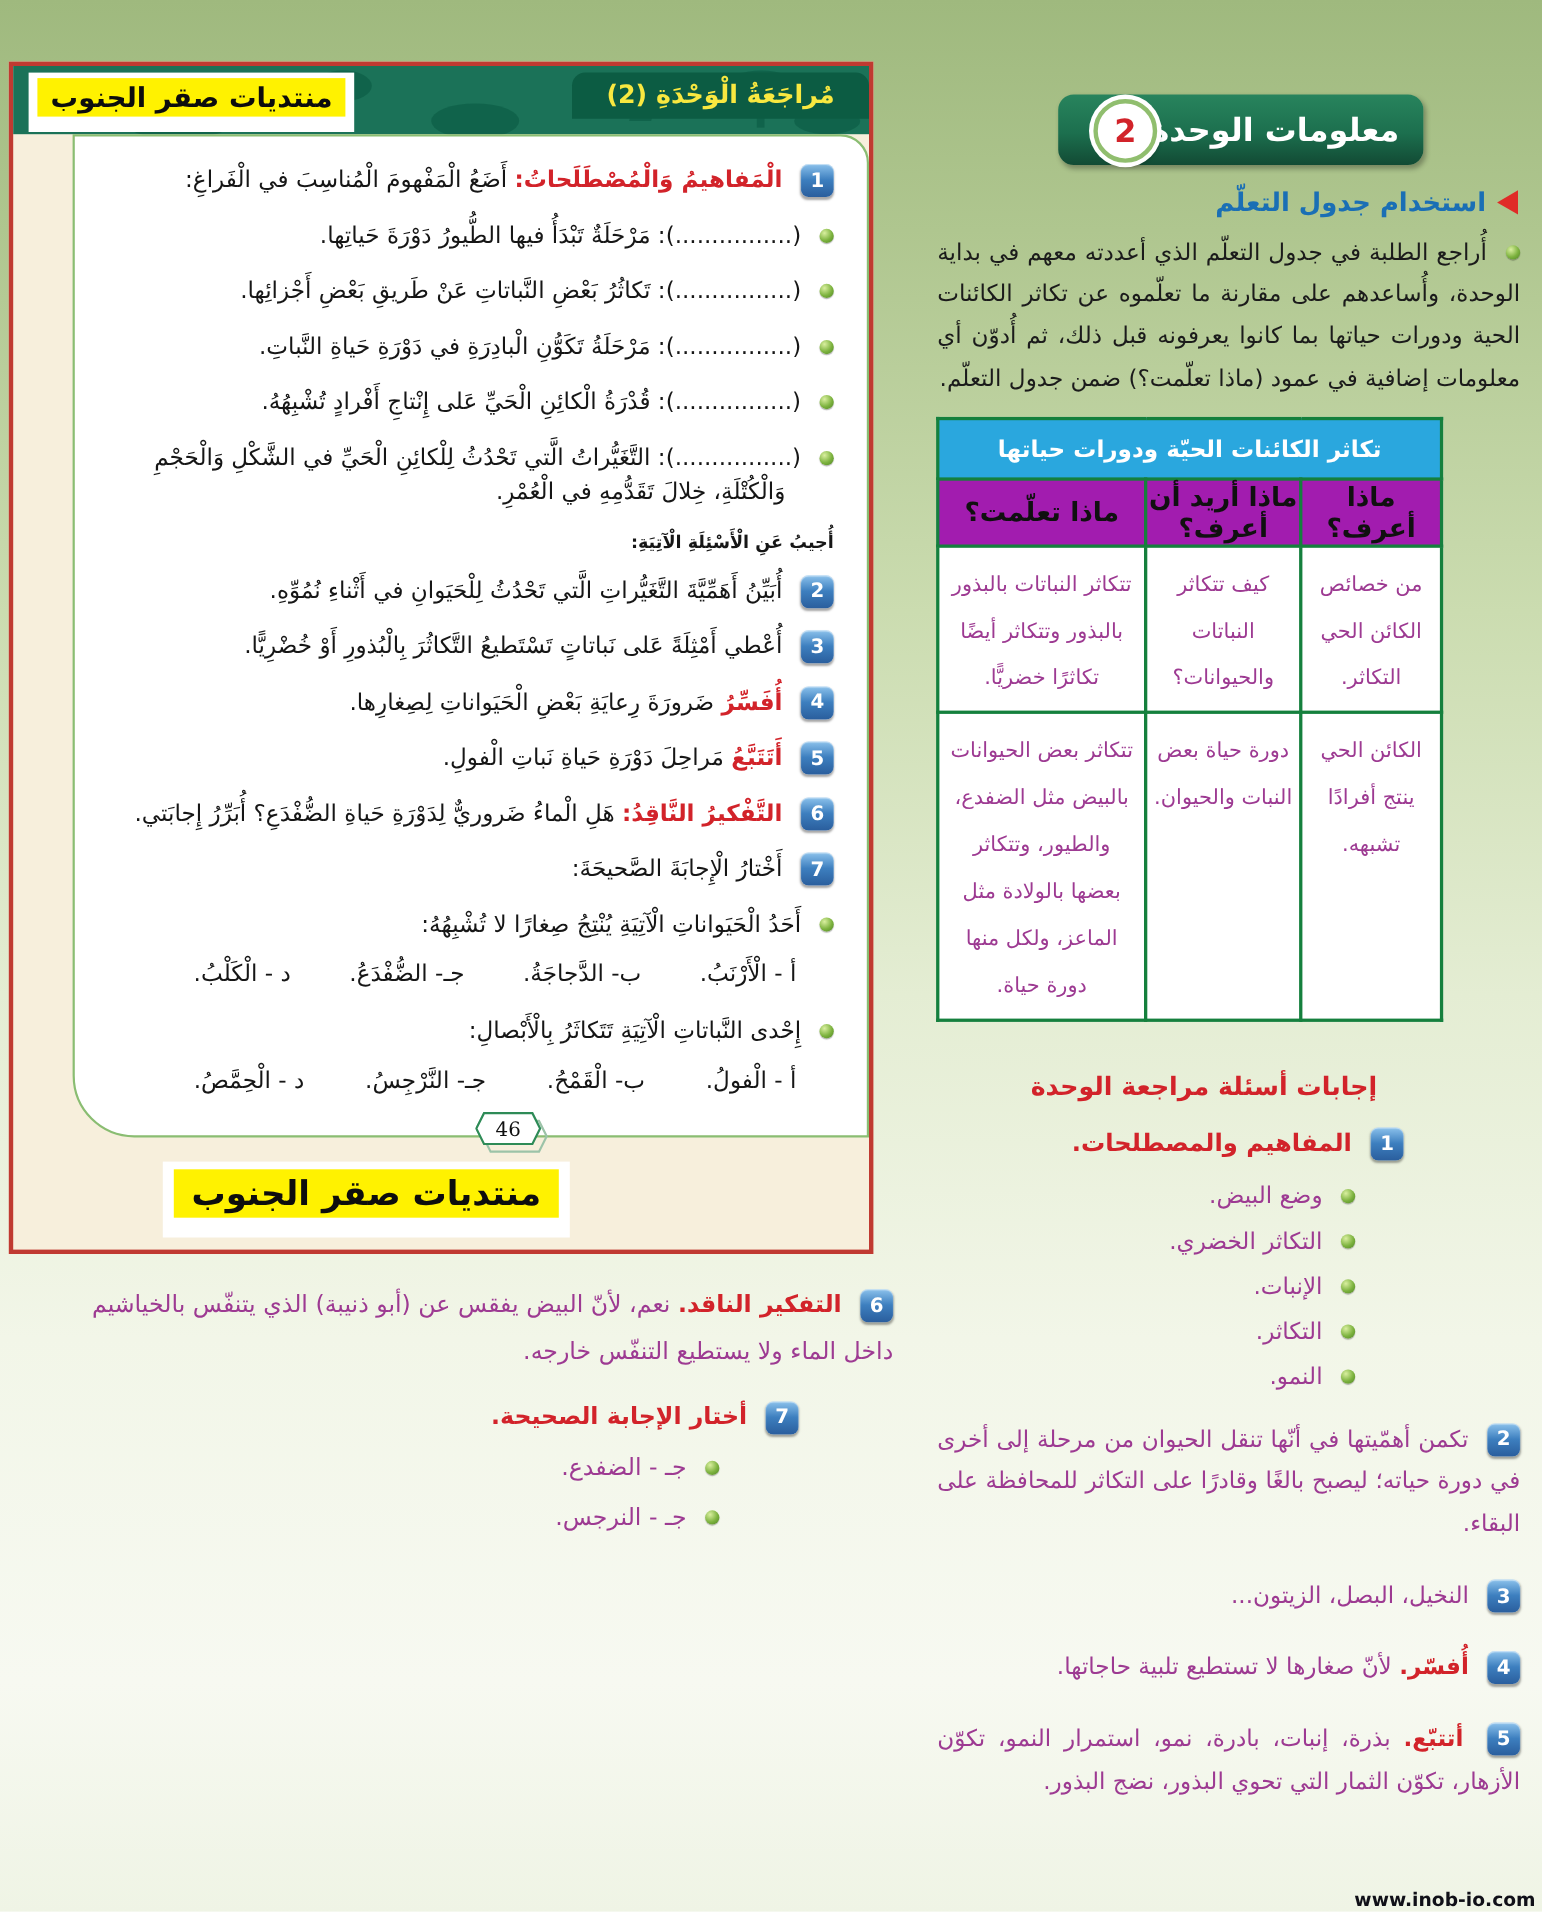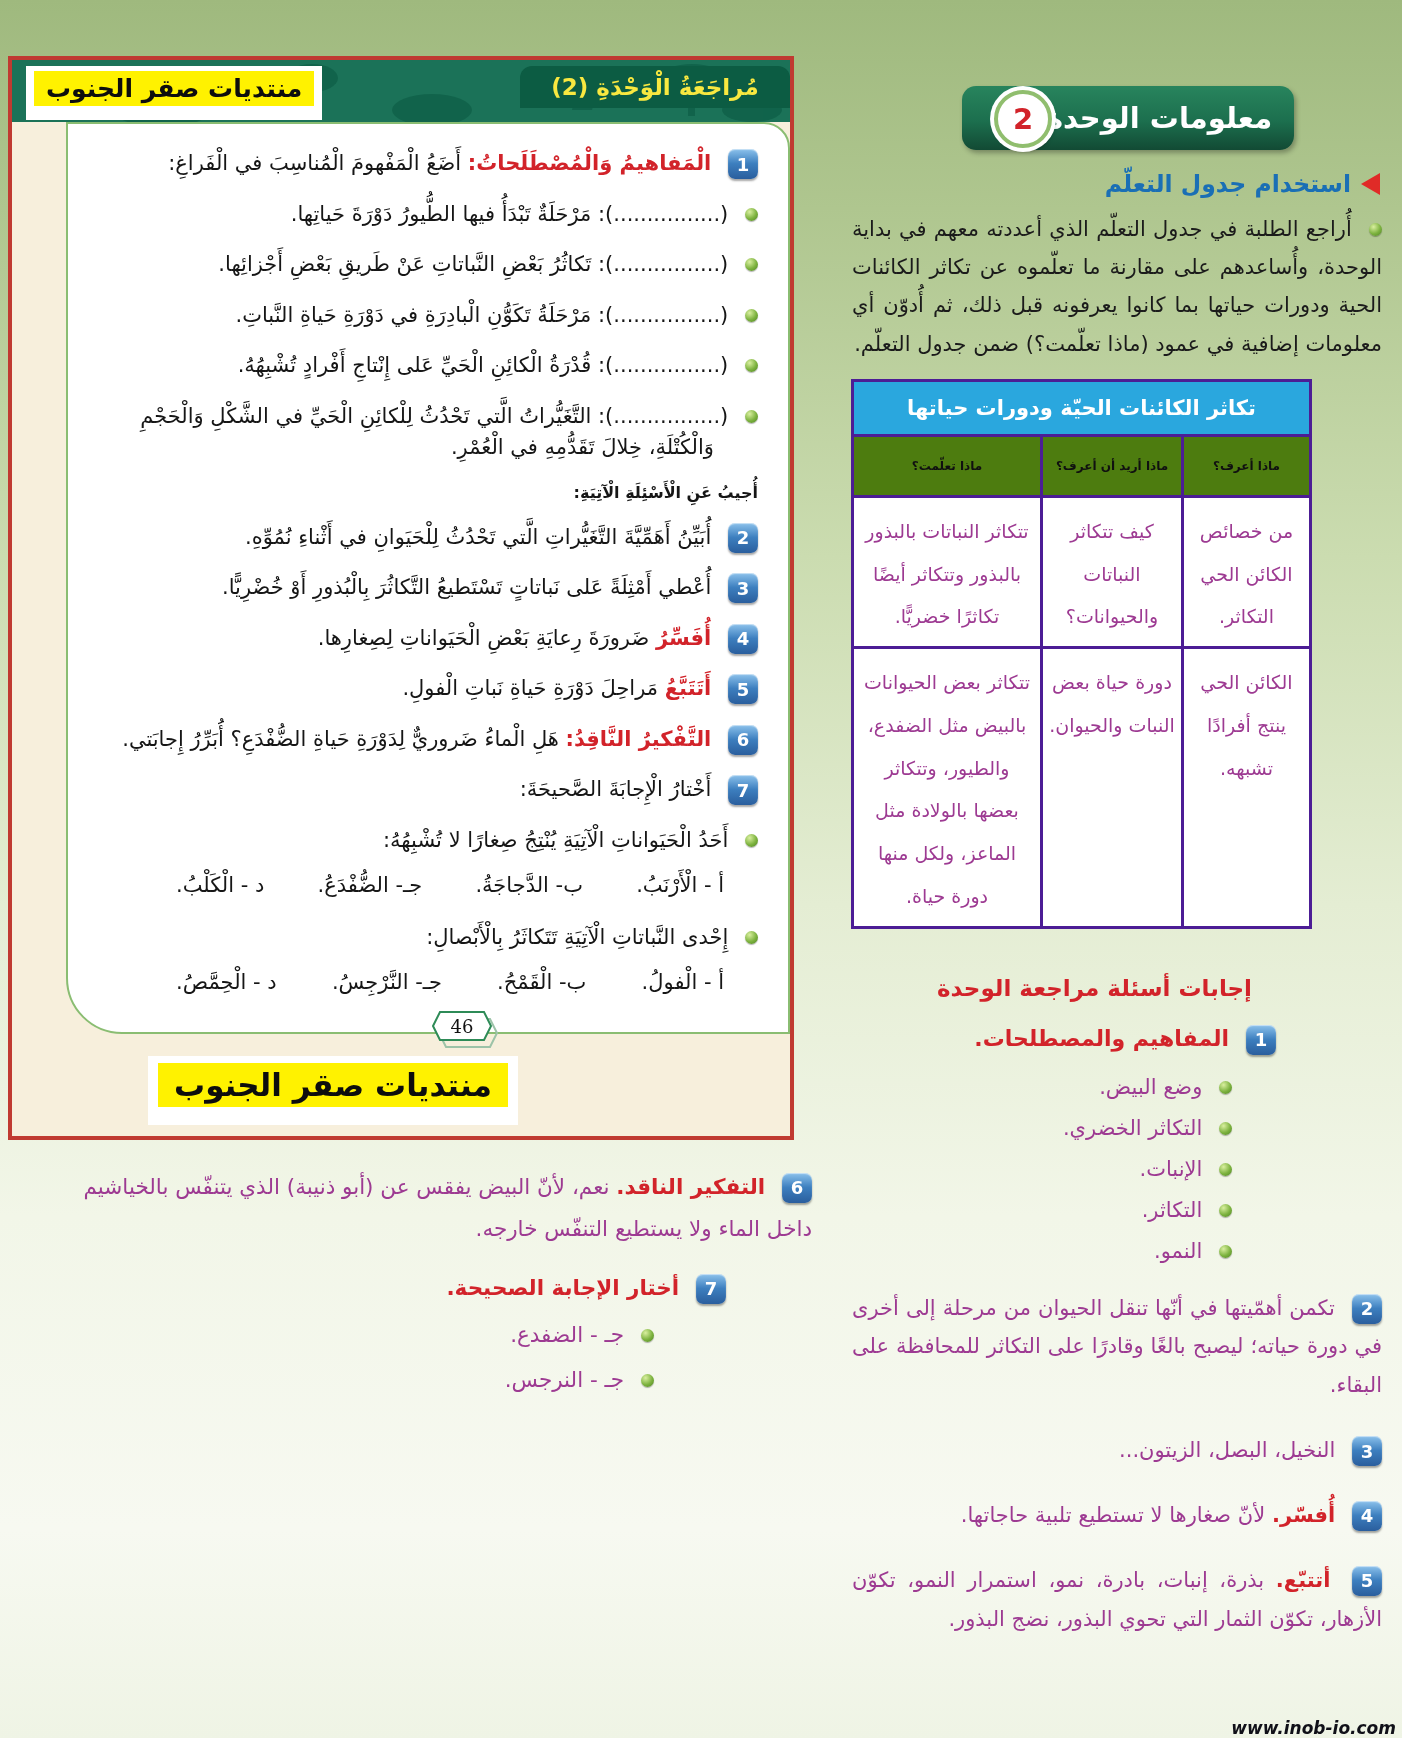--- a/index.html
+++ b/index.html
@@ -49,31 +49,31 @@
   .banner .circle { position:absolute; left:32px; top:4px; width:50px; height:50px; background:#fff;
         border-radius:50%; border:4px solid #90BE6E; box-shadow:0 0 0 4px #ffffff, 2px 3px 4px rgba(0,0,0,.35);
         display:flex; align-items:center; justify-content:center; color:#D2232A; font-size:29px; font-weight:bold; }
   .subhead { display:flex; align-items:center; gap:10px; margin:20px 2px 0 0;
         color:#1A6FB5; font-weight:bold; font-size:23.5px; }
   .tri-left { width:0; height:0; border-top:11px solid transparent; border-bottom:11px solid transparent;
         border-right:19px solid #E02B27; }
   .intro { margin:12px 0 0; font-size:21px; line-height:1.82; text-align:justify; color:#1b1b1b; }
   .ltable { border-collapse:collapse; margin:16px 70px 0 0; width:458px; table-layout:fixed;
         background:#fff; }
-  .ltable td, .ltable th { border:3px solid #4c1d95; }
+  .ltable td, .ltable th { border:3px solid #15803d; }
   .ltable .trow td { background:#2AA7DE; color:#fff; font-weight:bold; font-size:21px; height:50px; text-align:center; }
-  .ltable .hrow th { color:#101010; font-weight:bold; font-size:12px; height:56px; text-align:center; background:#4d7c0f; }
+  .ltable .hrow th { color:#101010; font-weight:bold; font-size:24px; height:56px; text-align:center; background:#a21caf; }
   .ltable td.cell { color:#9D3A92; font-size:19px; text-align:center; vertical-align:top;
         padding:12px 5px 8px; line-height:2.25; background:#fff; }
   .ans-title { color:#D2232A; font-weight:bold; font-size:23px; margin:46px 130px 0 0; }
   .a1-line { margin:24px 106px 0 0; font-size:22px; }
   .a-bullets { margin:20px 150px 0 0; }
   .a-bullets p { margin:0 0 17px; color:#9D3A92; font-size:21px; }
   .a-item { margin:26px 0 0; font-size:21px; line-height:1.85; color:#9D3A92; text-align:justify; }
-  .watermark { position:absolute; right:6px; bottom:0px; font-size:17px; font-weight:bold; font-style:italic; color:#101018; }
+  .watermark { position:absolute; right:6px; bottom:0px; font-size:17px; font-weight:bold; color:#101018; }
   
   .bottom-left { position:absolute; left:40px; top:1166px; width:772px; direction:rtl; font-size:21.5px; }
   .b6 { margin:0; line-height:1.95; color:#9D3A92; text-align:right; }
   .b7 { margin:24px 86px 0 0; color:#9D3A92; }
   .b-bullets { margin:18px 158px 0 0; }
   .b-bullets p { margin:0 0 20px; color:#9D3A92; }
 </style>
 </head>
 <body>
 

